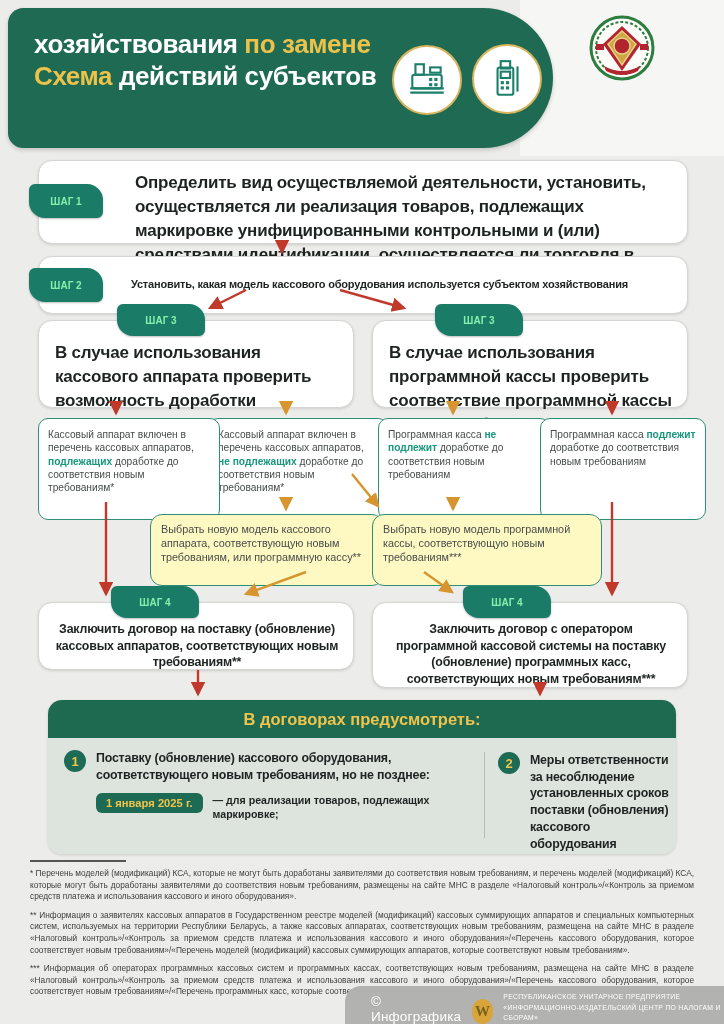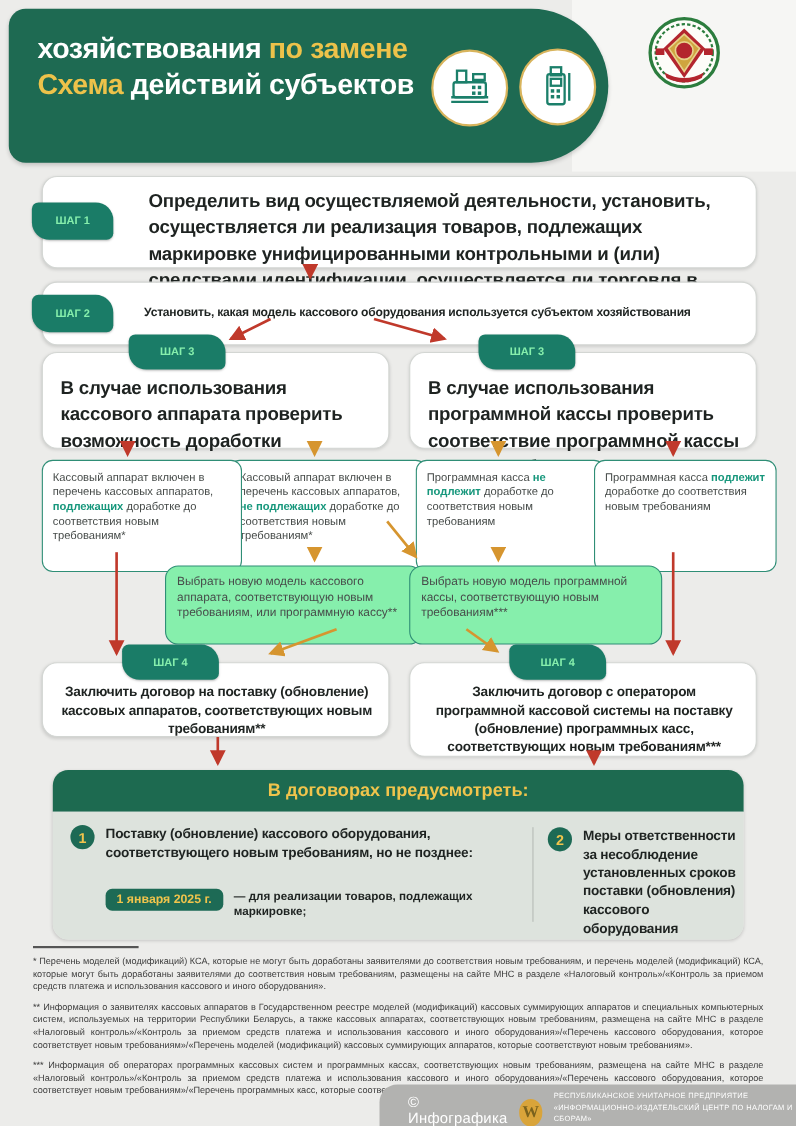--- a/index.html
+++ b/index.html
@@ -40,41 +40,41 @@
   #step4L .step-text,#step4R .step-text{padding:18px 14px 0 16px;font-size:12.4px;line-height:1.35;text-align:center;}
 
   .outcome{position:absolute;top:418px;background:#fff;border:1.6px solid #2f8e76;border-radius:10px;
            padding:9px 9px;font-size:10.2px;line-height:1.3;color:#474c4a;}
   #ob1{left:38px;width:162px;height:82px;}
   #ob2{left:208px;width:160px;height:82px;}
   #ob3{left:378px;width:152px;height:82px;}
   #ob4{left:540px;width:146px;height:82px;}
   .hl{color:#17977c;font-weight:bold;}
 
-  .choice{position:absolute;top:514px;height:56px;background:#86efac;border:1.6px solid #2f8e76;
+  .choice{position:absolute;top:514px;height:56px;background:#fef9c3;border:1.6px solid #2f8e76;
           border-radius:12px;padding:7px 10px;font-size:10.8px;line-height:1.3;color:#474c4a;}
   #chL{left:150px;width:212px;} #chR{left:372px;width:208px;}
 
   
   .arrows{position:absolute;left:0;top:0;pointer-events:none;z-index:5;}
   .ar{stroke:#c0392b;stroke-width:2.4;} .ag{stroke:#d6952f;stroke-width:2.4;}
 
   
   .contracts{position:absolute;left:48px;top:700px;width:628px;height:154px;border-radius:14px;
              box-shadow:0 1px 3px rgba(0,0,0,.15);}
   .c-head{height:38px;background:#1d6a50;border-radius:14px 14px 0 0;display:flex;
           align-items:center;justify-content:center;color:#f0c44c;font-weight:bold;font-size:16.5px;}
   .c-body{position:absolute;left:0;right:0;top:38px;bottom:0;background:#dde3dd;border-radius:0 0 14px 14px;}
   .c-item{position:absolute;display:flex;gap:10px;}
   .c-num{flex:0 0 22px;width:22px;height:22px;border-radius:50%;background:#1d6a55;color:#f0c44c;
          font-weight:bold;font-size:13px;display:flex;align-items:center;justify-content:center;}
   .c-title{font-weight:bold;color:#1e2321;font-size:12.4px;line-height:1.35;letter-spacing:-0.2px;}
   #cItem1{left:16px;top:12px;width:388px;}
   #cItem2{left:450px;top:14px;width:178px;}
-  .dl-row{display:flex;gap:10px;align-items:flex-start;margin-top:25px;justify-content:space-between;}
+  .dl-row{display:flex;gap:10px;align-items:flex-start;margin-top:10px;justify-content:space-between;}
   .dl-badge{flex:0 0 auto;background:#1d6a55;color:#f0c44c;font-weight:bold;font-size:11.2px;
             padding:4px 10px;border-radius:6px;white-space:nowrap;}
   .dl-desc{font-weight:bold;color:#1e2321;font-size:10.6px;line-height:1.25;padding-top:1px;}
   .c-div{position:absolute;left:436px;top:14px;bottom:16px;width:1px;background:#b6bcb6;}
 
   
   .fn-rule{position:absolute;left:30px;top:860px;width:96px;height:2px;background:#555;}
   .footnotes{position:absolute;left:30px;top:868px;width:664px;}
   .footnotes p{margin:0 0 7px;font-size:8.3px;line-height:1.4;color:#3d3d3d;text-align:justify;}
 

